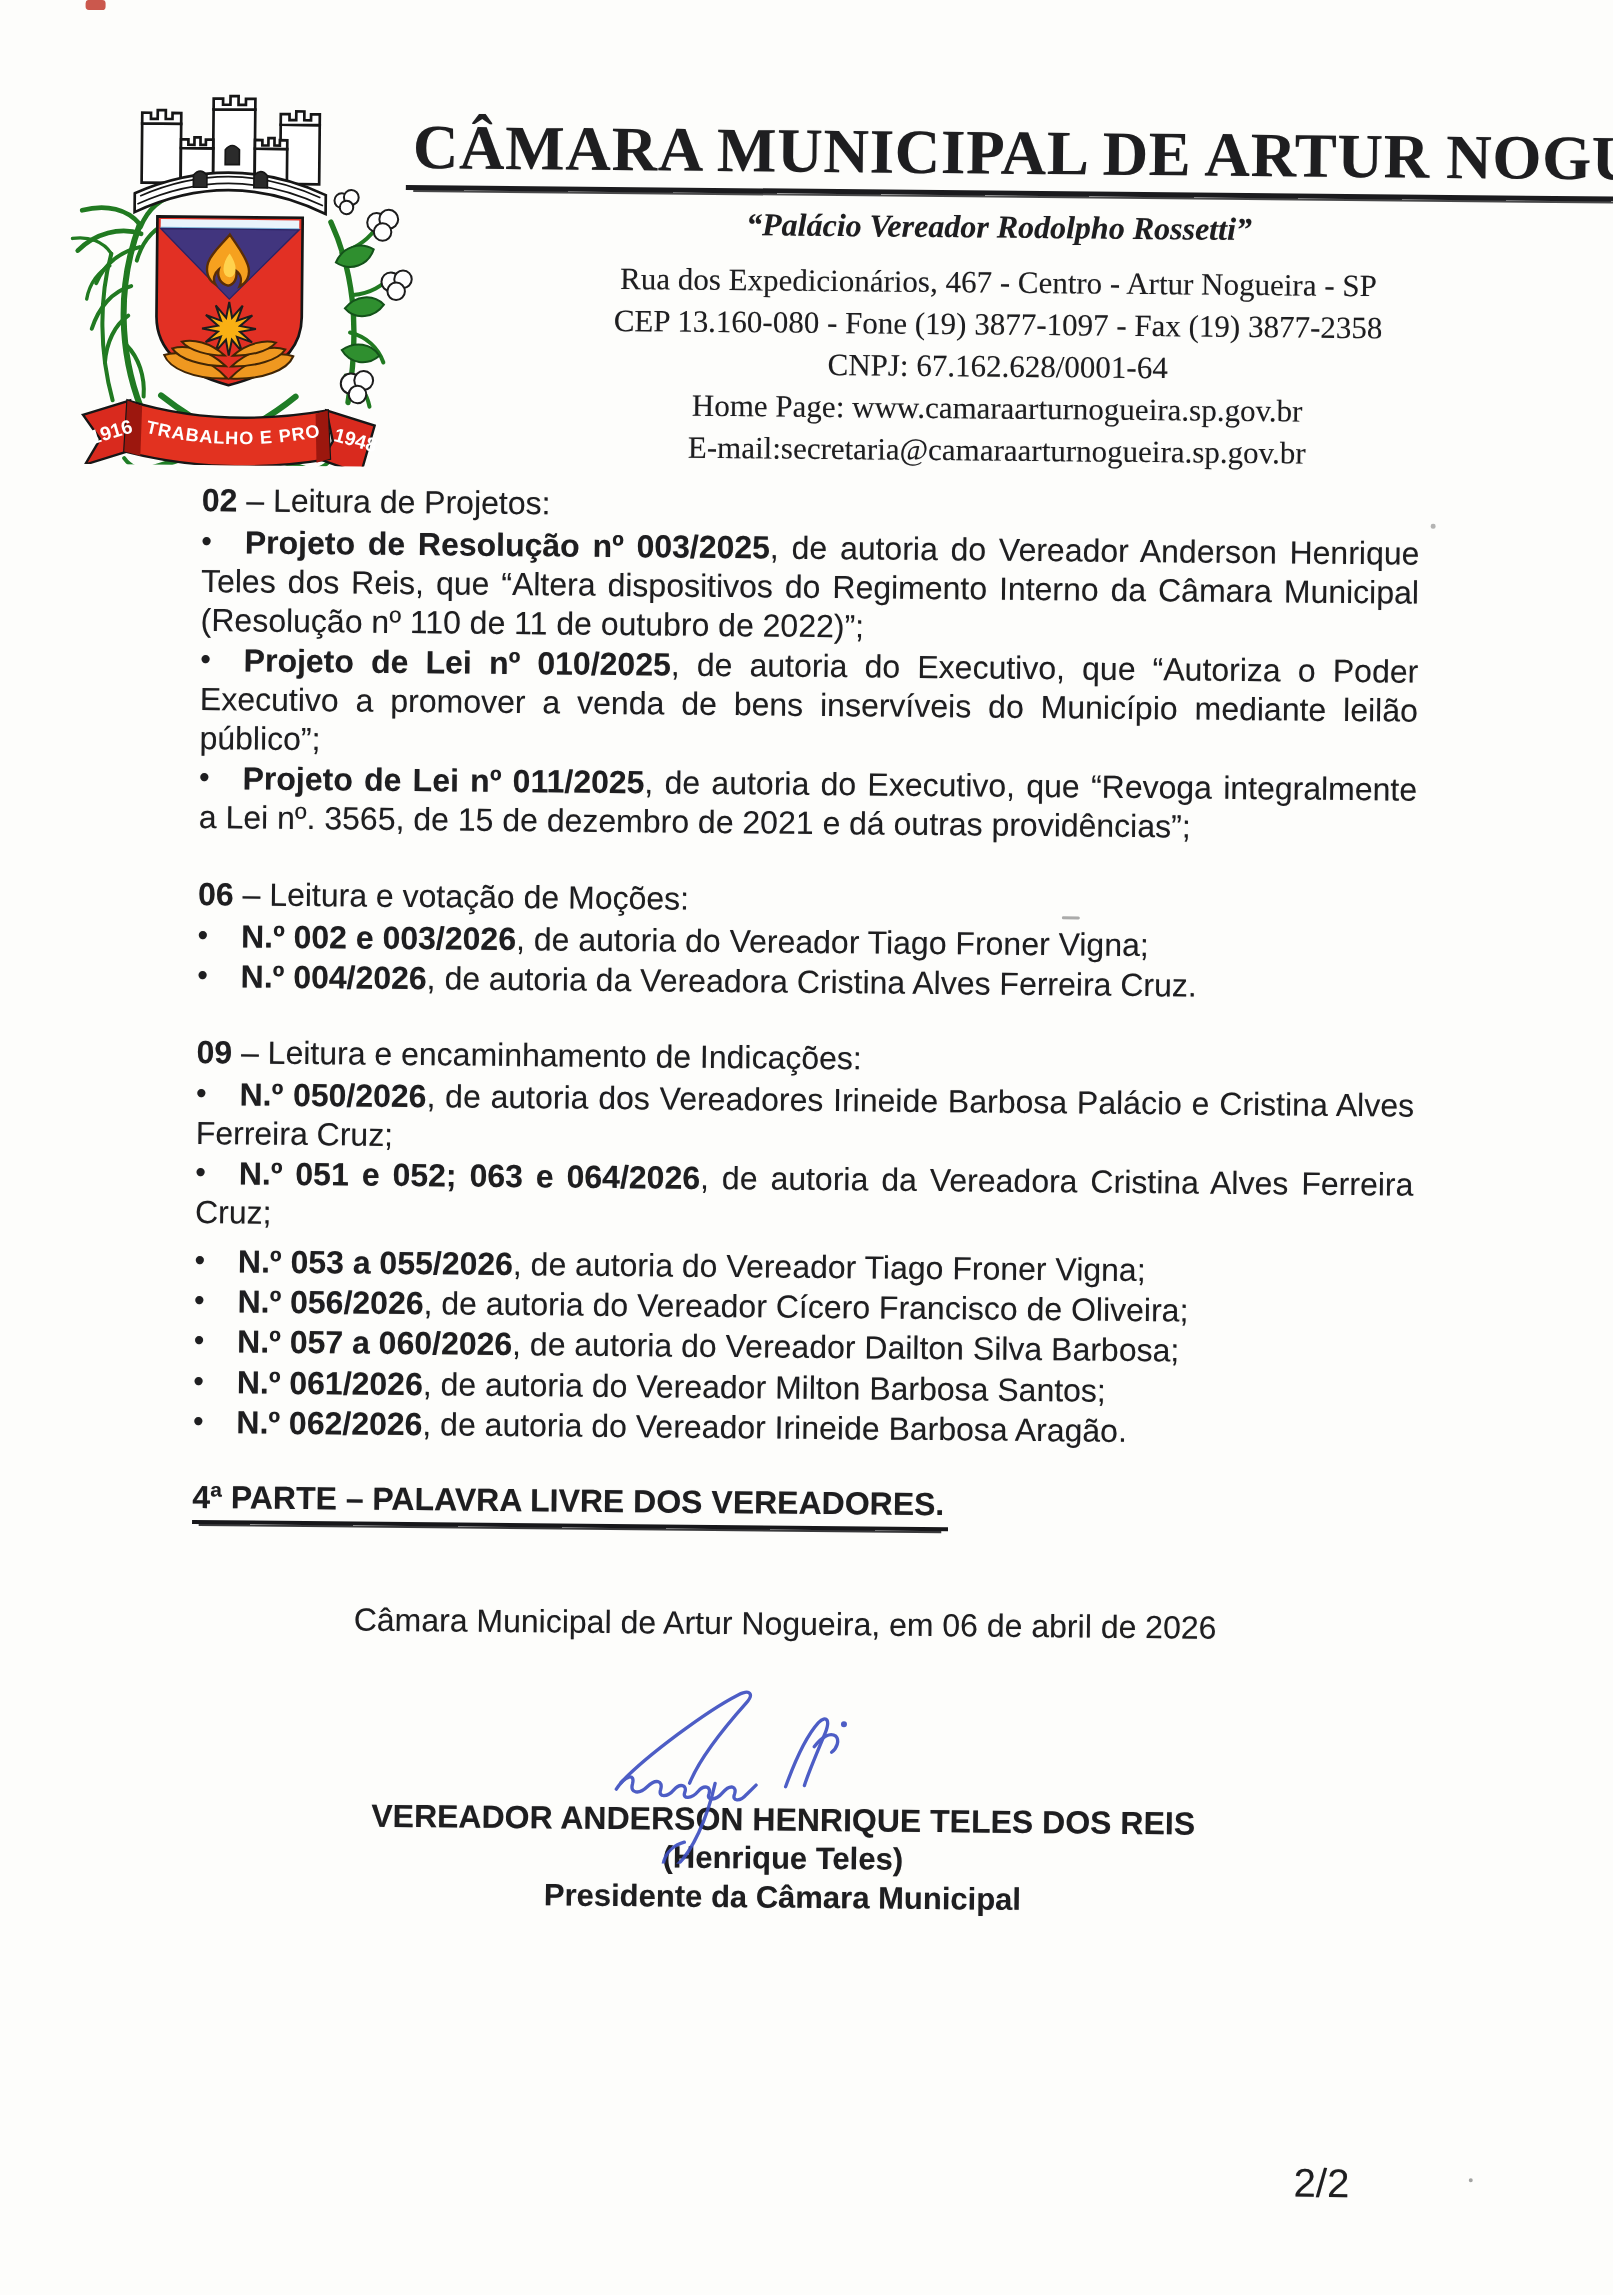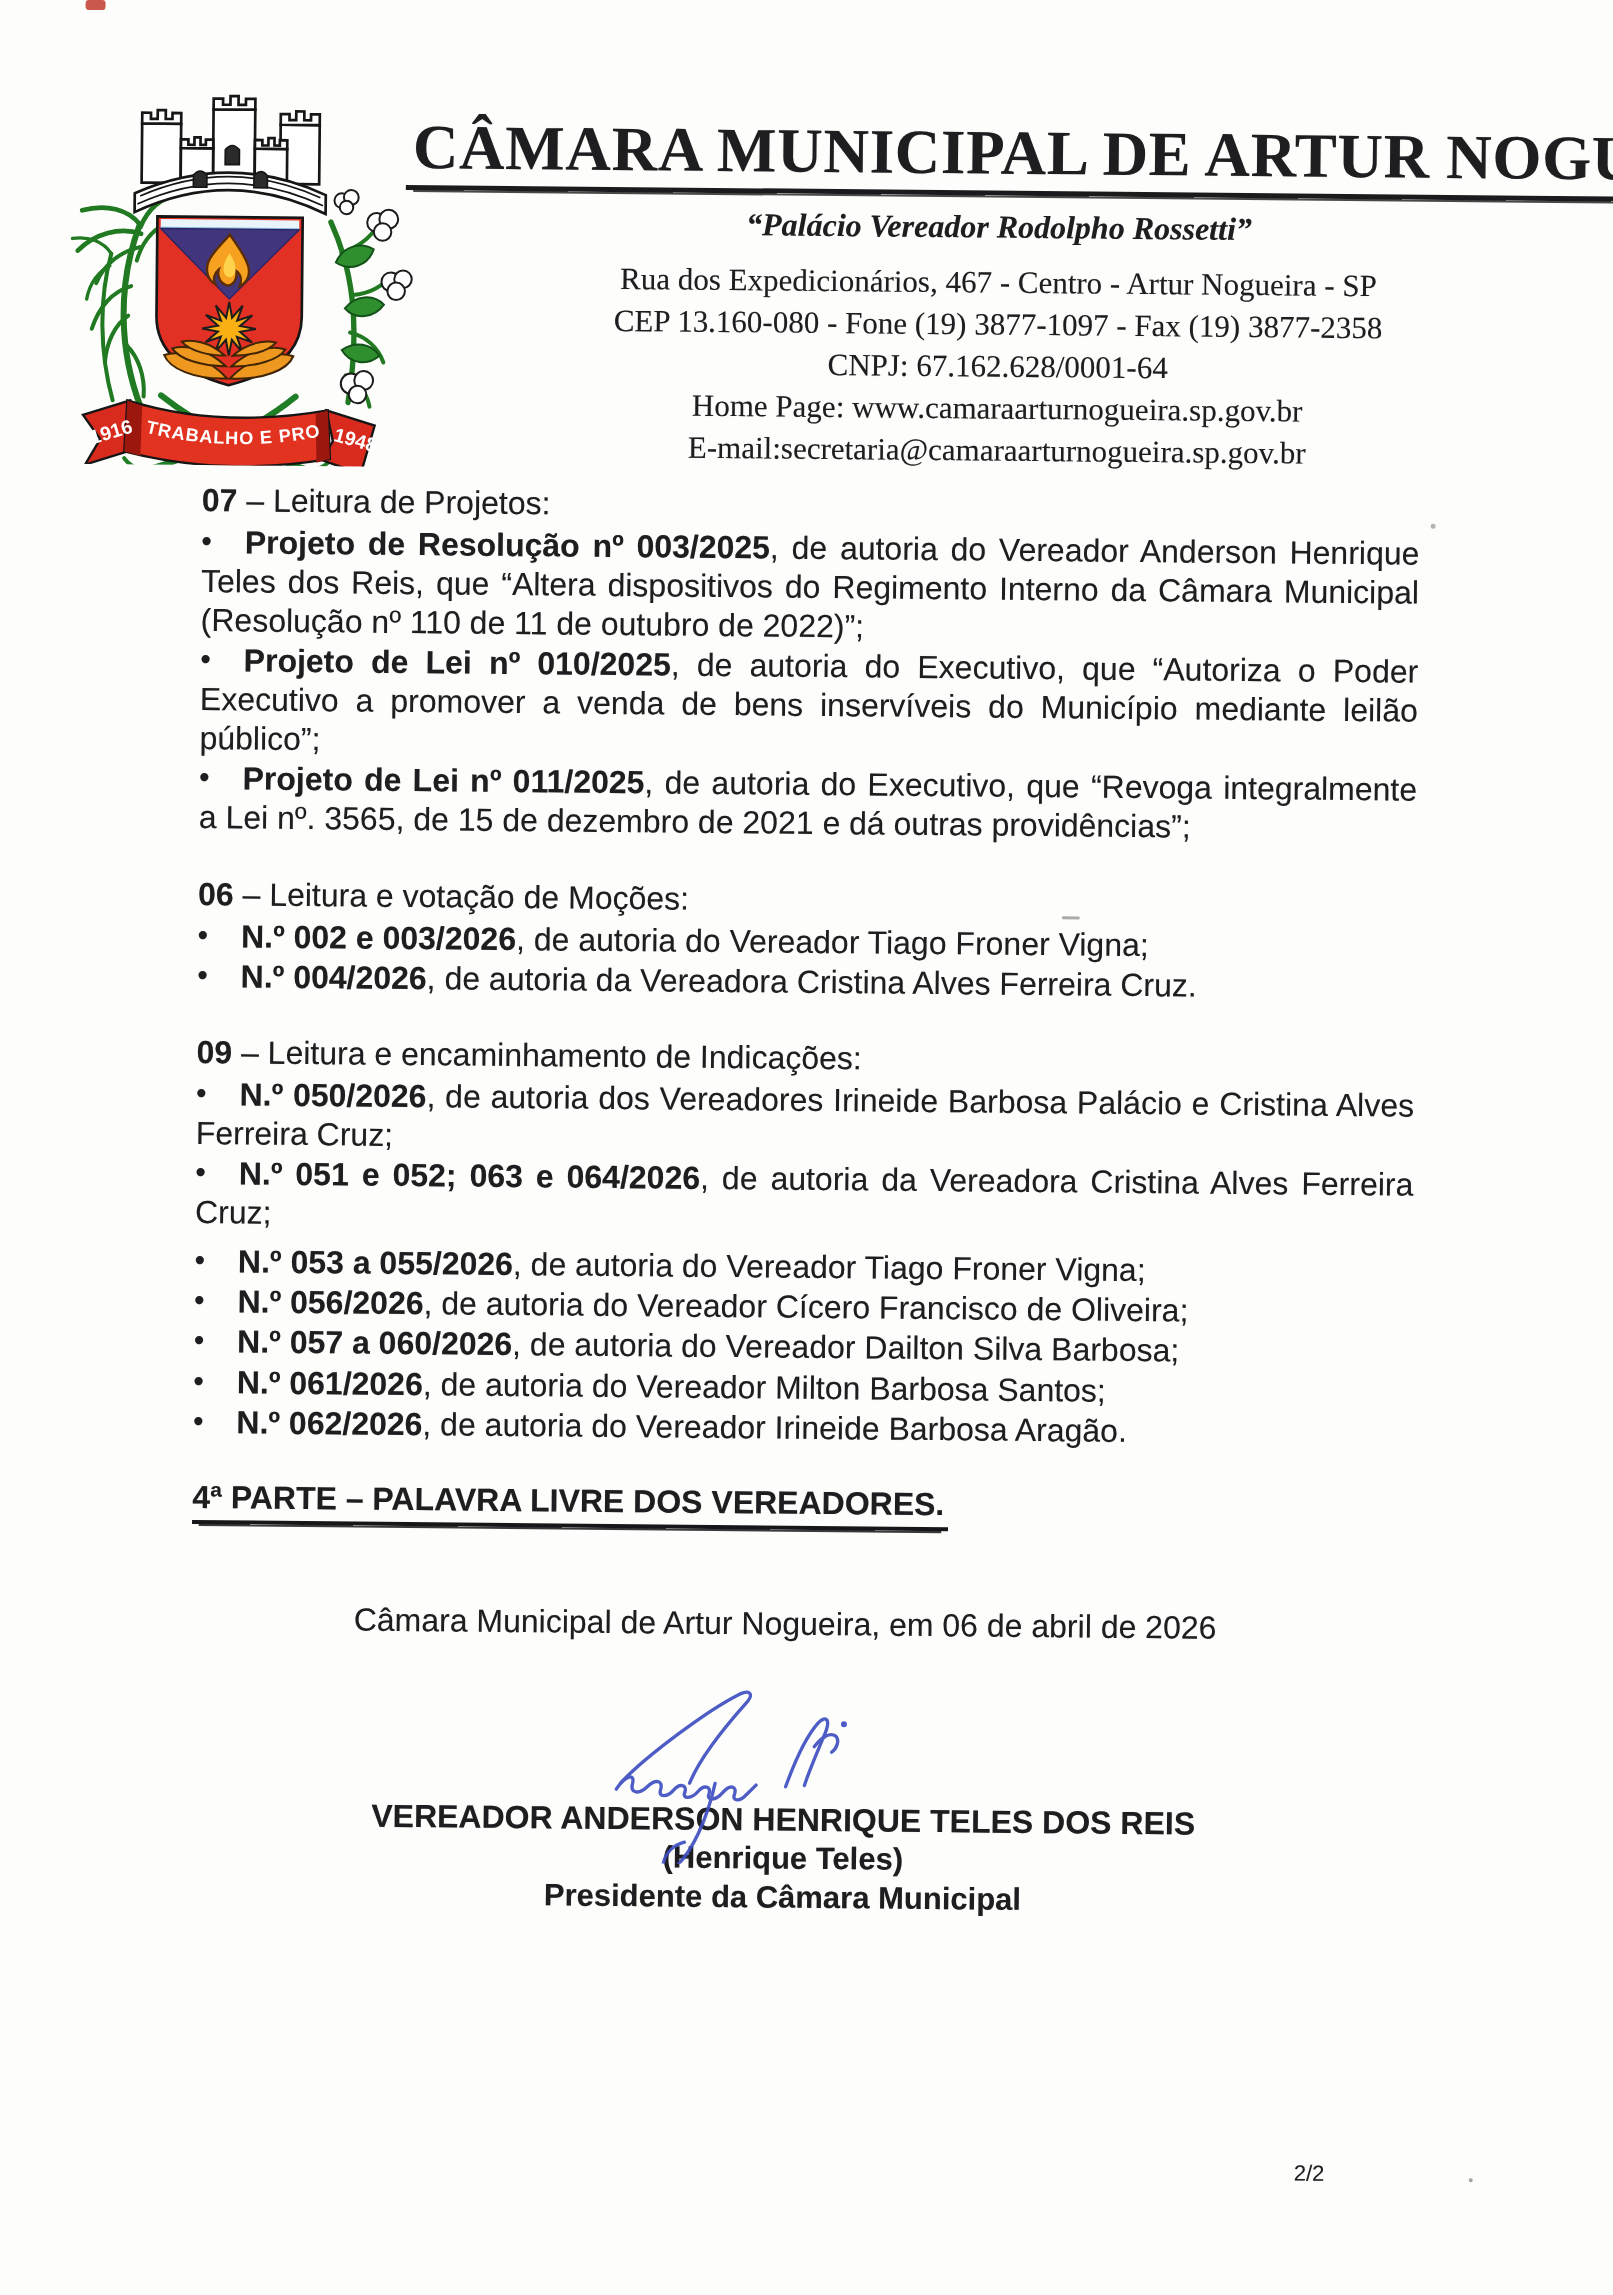--- a/index.html
+++ b/index.html
@@ -40,21 +40,21 @@
     box-shadow:0 8.7px 0 -6.7px rgba(23,23,26,.85);
   }
   .dateline{margin-top:75px;text-align:center;font-size:32px;transform:translateX(-15px);}
 
   .sigblock{position:relative;margin-top:157px;text-align:center;transform:translateX(-15px);}
   .sig-name{font-weight:700;font-size:32px;line-height:39px;}
   .sig-alias{font-weight:700;font-size:31px;line-height:38px;}
   .sig-role{font-weight:700;font-size:31px;line-height:39px;}
   .sig-svg{position:absolute;left:50%;margin-left:-178px;top:-116px;width:250px;height:180px;pointer-events:none;}
 
-  .pagenum{position:absolute;left:1310px;top:2150px;font-size:22px;text-align:center;}
+  .pagenum{position:absolute;left:1310px;top:2150px;font-size:40px;text-align:center;}
 
   .speck{position:absolute;background:#5a5a5a;border-radius:50%;}
 </style>
 </head>
 <body>
 
 <div id="sheet">
 
   <svg class="crest" viewBox="0 0 560 565" aria-hidden="true">
 
@@ -171,21 +171,21 @@
       <div>CEP 13.160-080 - Fone (19) 3877-1097 - Fax (19) 3877-2358</div>
       <div>CNPJ: 67.162.628/0001-64</div>
       <div>Home Page: www.camaraarturnogueira.sp.gov.br</div>
       <div>E-mail:secretaria@camaraarturnogueira.sp.gov.br</div>
     </div>
   </div>
 
   <div class="docbody ink">
 
     <div class="sec">
-      <div class="sec-head"><b>07</b><span> – Leitura de Projetos:</span></div>
+      <div class="sec-head"><b>02</b><span> – Leitura de Projetos:</span></div>
       <p class="item mt-first"><span class="bullet"></span><b>Projeto de Resolução nº 003/2025</b><span>, de autoria do Vereador Anderson Henrique Teles dos Reis, que “Altera dispositivos do Regimento Interno da Câmara Municipal (Resolução nº 110 de 11 de outubro de 2022)”;</span></p>
       <p class="item"><span class="bullet"></span><b>Projeto de Lei nº 010/2025</b><span>, de autoria do Executivo, que “Autoriza o Poder Executivo a promover a venda de bens inservíveis do Município mediante leilão público”;</span></p>
       <p class="item"><span class="bullet"></span><b>Projeto de Lei nº 011/2025</b><span>, de autoria do Executivo, que “Revoga integralmente a Lei nº. 3565, de 15 de dezembro de 2021 e dá outras providências”;</span></p>
     </div>
 
     <div class="sec mt-sec3">
       <div class="sec-head"><b>06</b><span> – Leitura e votação de Moções:</span></div>
       <p class="item mt-first"><span class="bullet"></span><b>N.º 002 e 003/2026</b><span>, de autoria do Vereador Tiago Froner Vigna;</span></p>
       <p class="item"><span class="bullet"></span><b>N.º 004/2026</b><span>, de autoria da Vereadora Cristina Alves Ferreira Cruz.</span></p>
     </div>

